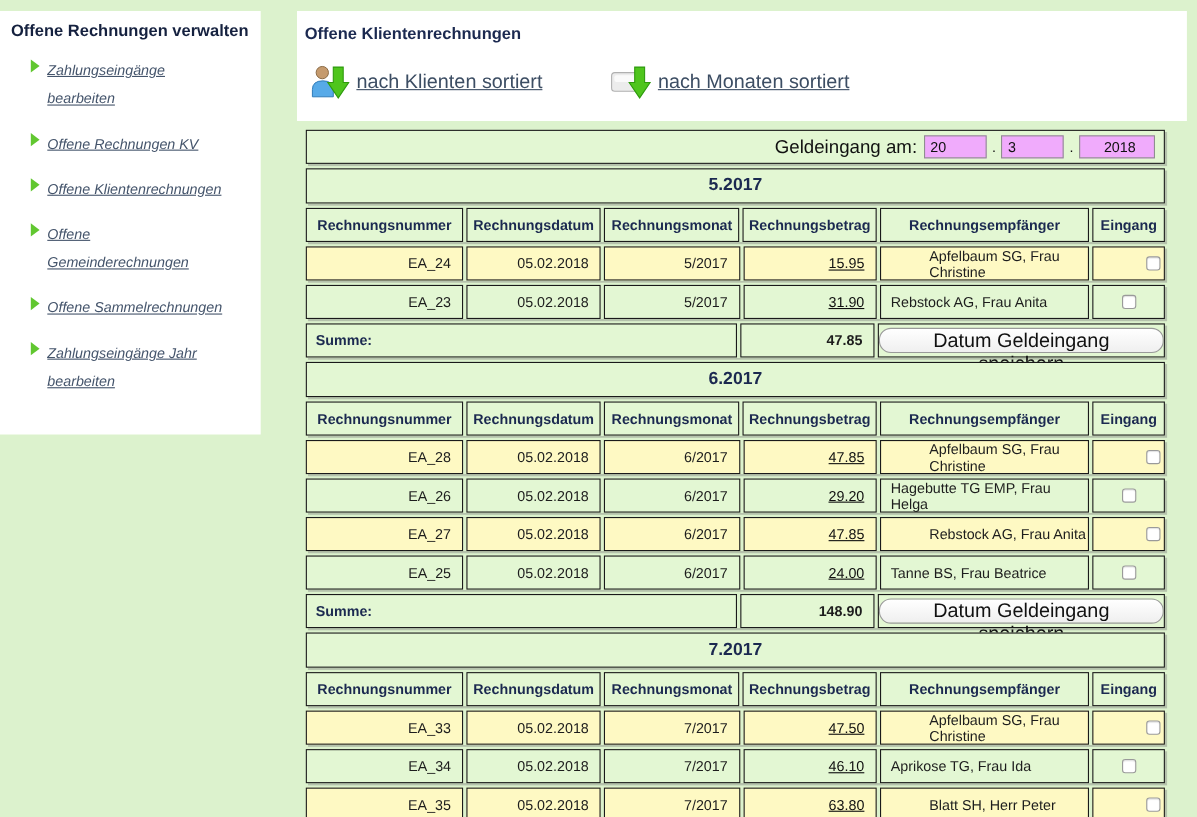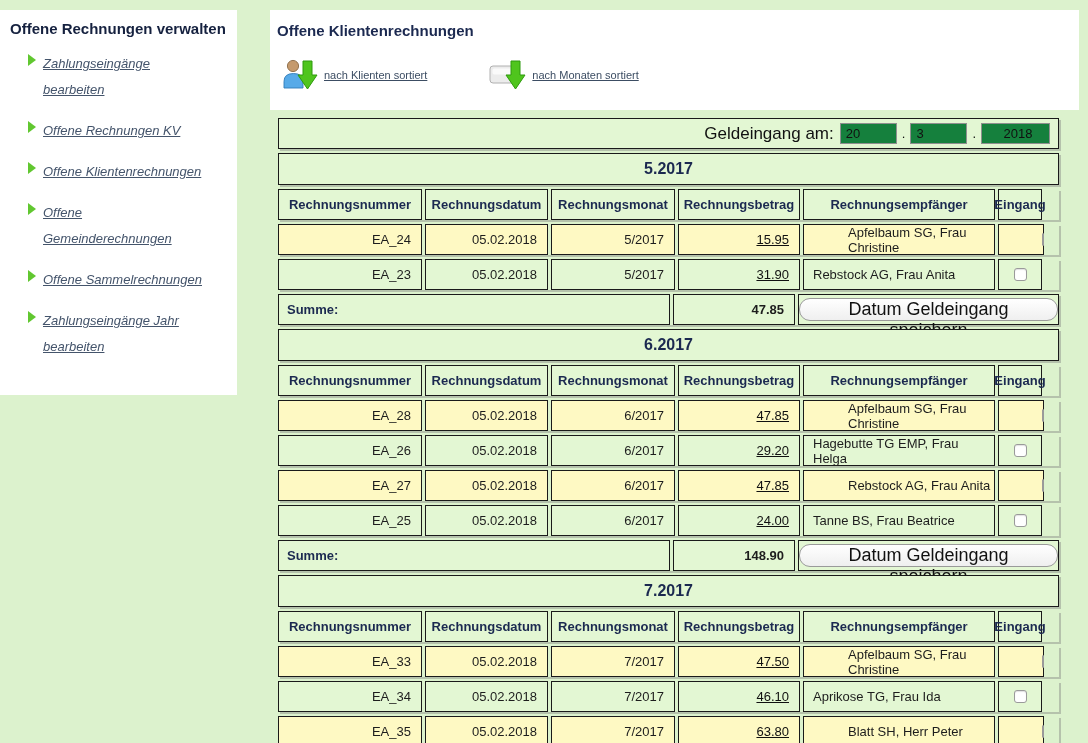--- a/index.html
+++ b/index.html
@@ -20,35 +20,35 @@
   .sidebar a{margin-left:7px;font-size:13px;line-height:26px;color:#44546b;text-decoration:underline;white-space:pre-line;cursor:pointer;font-style:italic;}
 
   
   .main-col{margin-left:33px;width:809px;flex:none;}
   .main-panel{background:#ffffff;width:809px;height:100px;box-sizing:border-box;padding:12px 0 0 7px;}
   .main-panel h2{font-size:15px;font-weight:bold;color:#1b2950;margin:0 0 0 0;}
   .sort-row{display:flex;align-items:center;margin-top:18px;margin-left:4px;}
   .sort-item{display:flex;align-items:center;}
   .sort-item + .sort-item{margin-left:62px;}
   .sort-item svg{flex:none;}
-  .sort-item a{margin-left:6px;font-size:11px;color:#3c4d63;text-decoration:underline;cursor:pointer;}
+  .sort-item a{margin-left:6px;font-size:18px;color:#3c4d63;text-decoration:underline;cursor:pointer;}
 
   
   .table-area{margin-left:8px;margin-top:8px;width:781px;}
   .r{display:flex;margin-bottom:4px;box-shadow:2px 2px 0 #b5c2ac;}
   .cell{box-sizing:border-box;border:1px solid #1a1a1a;background:#e3f7d3;height:31px;display:flex;align-items:center;font-size:13px;}
   .r + .r{}
   .gap{margin-left:3px;}
-  .c1{width:144px;text-align:center;} .c2{width:123px;} .c3{width:124px;} .c4{width:122px;} .c5{width:192px;} .c6{width:44px;}
+  .c1{width:144px;text-align:center;} .c2{width:123px;} .c3{width:124px;} .c4{width:122px;} .c5{width:192px;} .c6{width:66px;}
   .full{width:781px;}
   .span123{width:392px;} .span56{width:261px;}
 
   .bar-date{justify-content:flex-end;padding-right:8px;}
   .bar-date .lbl{font-size:17px;color:#111;margin-right:6px;}
-  .bar-date input{width:50px;height:19px;border:1px solid #8f8f8f;font-family:"Liberation Sans",sans-serif;font-size:13px;padding:0 0 0 5px;background:#15803d;color:#111;}
+  .bar-date input{width:50px;height:19px;border:1px solid #8f8f8f;font-family:"Liberation Sans",sans-serif;font-size:13px;padding:0 0 0 5px;background:#f0abfc;color:#111;}
   .bar-date input.year{width:62px;text-align:center;}
   .bar-date .dot{margin:0 5px;font-size:13px;}
 
   .bar-month{height:32px;justify-content:center;font-size:16px;font-weight:bold;color:#1b2950;}
 
   .head .cell{justify-content:center;font-weight:bold;color:#1b2950;}
 
   .row.bright .cell{background:#fef9c3;padding-left:44px;}
   .num{justify-content:flex-end;padding-right:10px;color:#1d1d1d;}
   .txt{justify-content:flex-start;padding-left:9px;color:#1d1d1d;}

